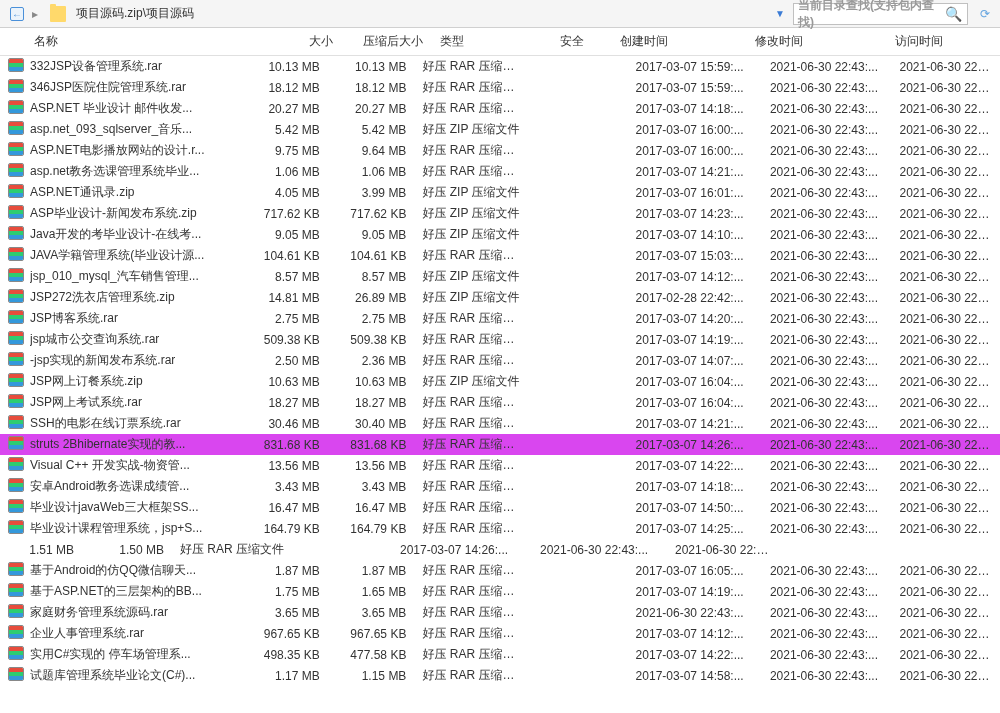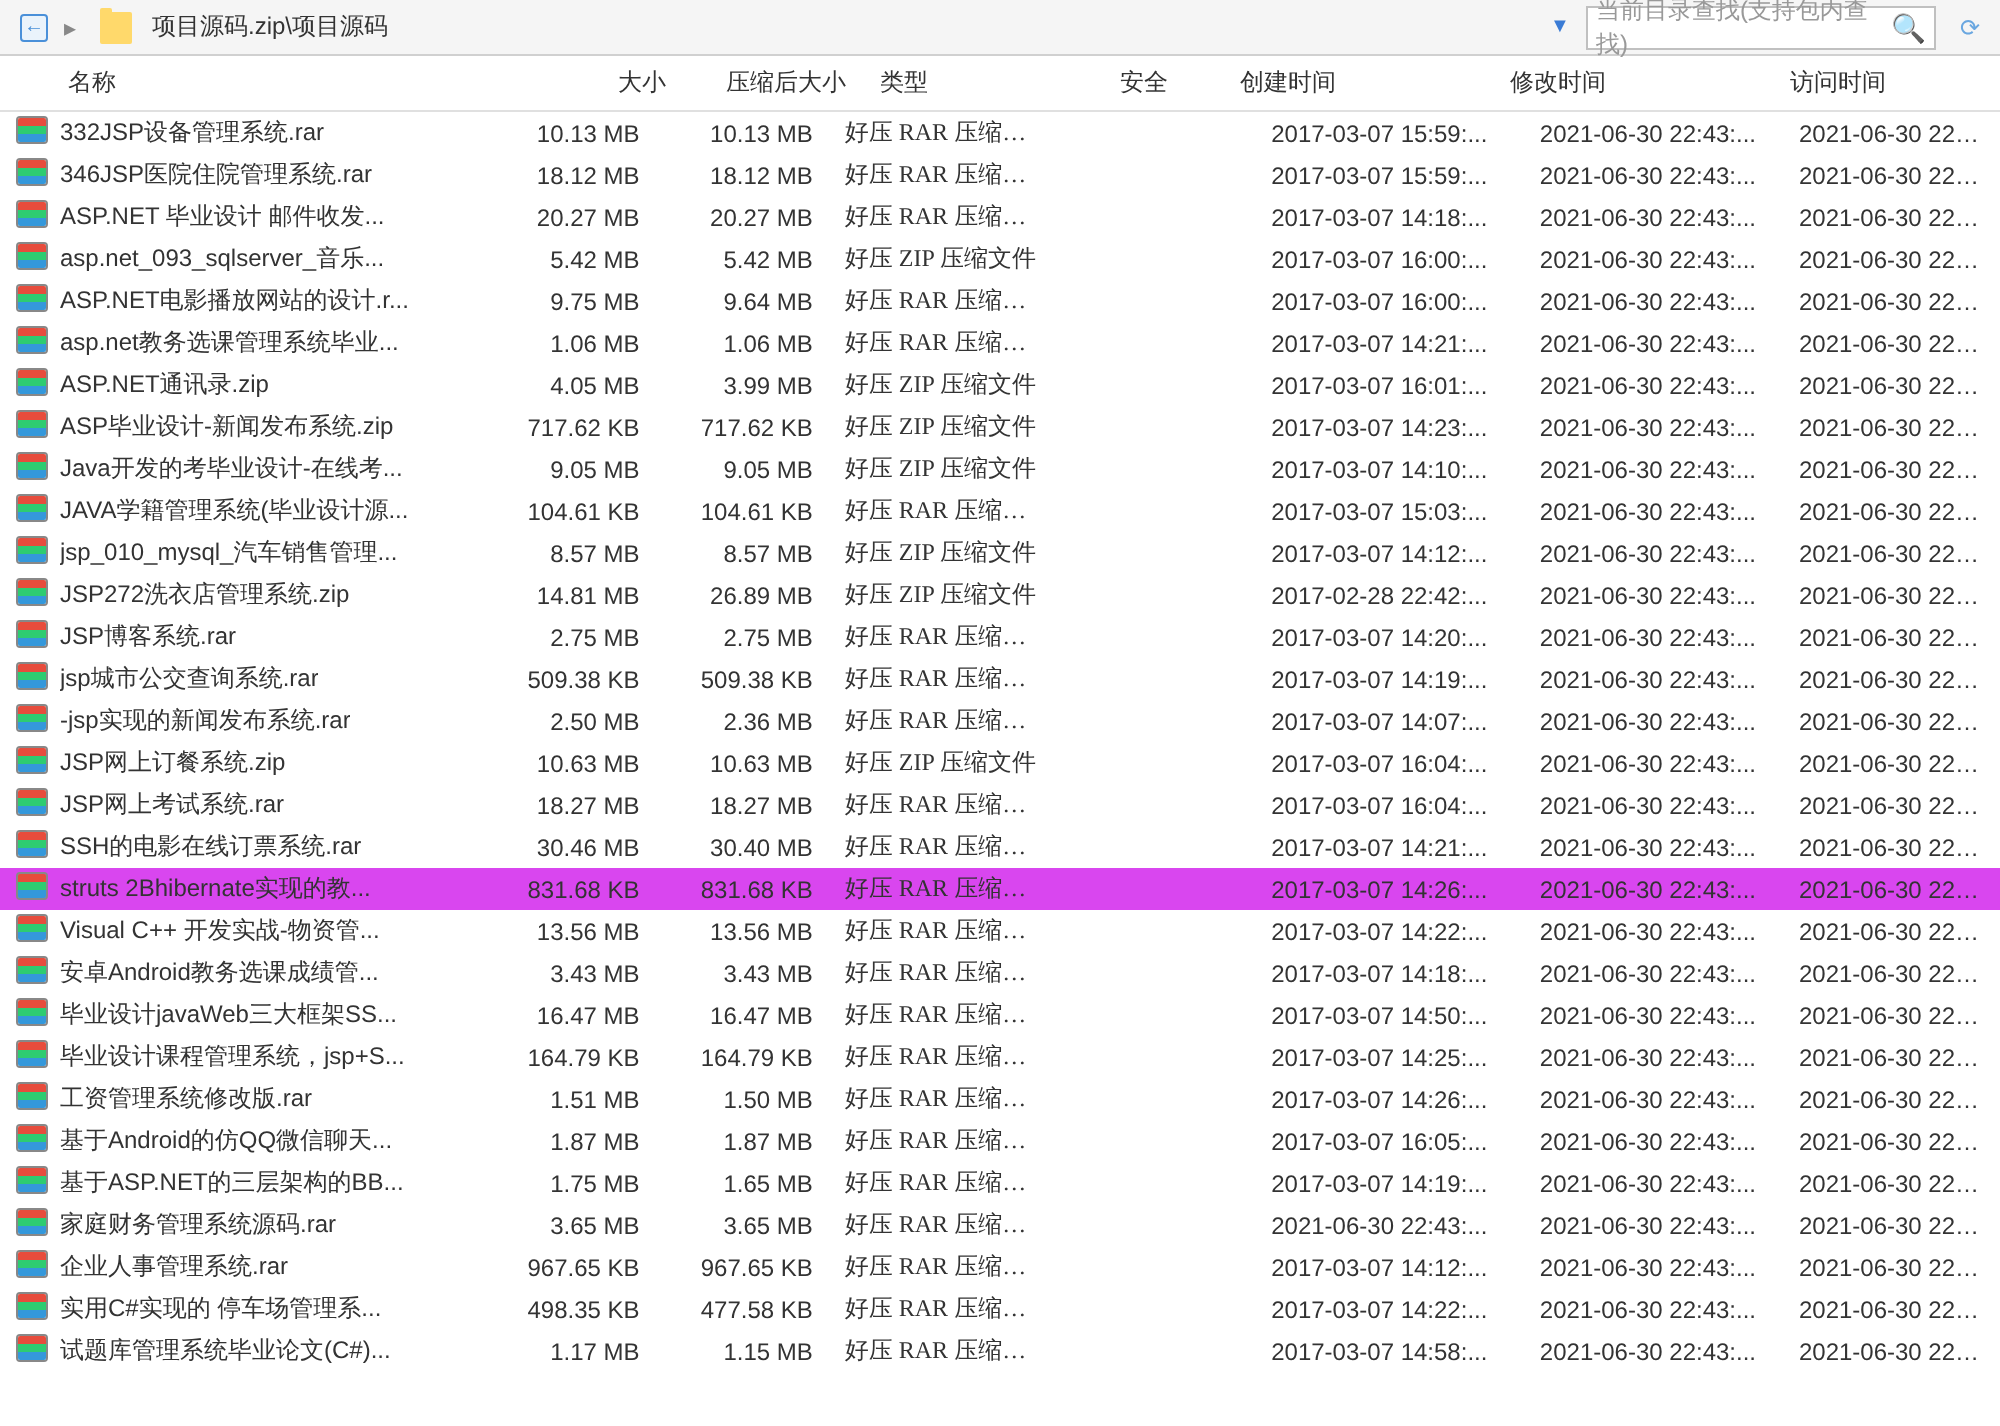--- a/index.html
+++ b/index.html
@@ -43,20 +43,21 @@
     .path-text { flex: 1; padding: 0 6px; color: #333; }
     .dropdown-arrow { color: #3a7bd5; padding: 0 8px; font-size: 10px; }
     .search-box {
       height: 22px;
       width: 175px;
       border: 1px solid #c0c0c0;
       background: #fff;
       display: flex; align-items: center;
       padding: 0 4px;
       margin-right: 6px;
+      font-weight: bold;
     }
     .search-placeholder { color: #999; flex: 1; }
     .search-icon { color: #6aa7e0; font-size: 14px; }
     .columns-icon { color: #6aa7e0; padding: 0 6px; }
 
     .header-row {
       height: 28px;
       display: flex;
       align-items: flex-end;
       border-bottom: 1px solid #e0e0e0;
@@ -90,21 +91,21 @@
     }
     .file-cell {
       padding: 0 8px;
       white-space: nowrap;
       overflow: hidden;
       text-overflow: ellipsis;
     }
     .cell-name { width: 260px; display: flex; align-items: flex-start; }
     .cell-size { width: 82px; text-align: right; }
     .cell-csize { width: 90px; text-align: right; }
-    .cell-type { width: 120px; font-family: Liberation Serif, serif; }
+    .cell-type { width: 120px; }
     .cell-safe { width: 60px; }
     .cell-mod { width: 140px; margin-left: 40px; }
     .cell-create { width: 135px; }
     .cell-access { width: 113px; }
 
     .archive-icon {
       width: 16px; height: 14px;
       margin-right: 6px;
       flex-shrink: 0;
       display: inline-flex;
@@ -544,28 +545,20 @@
       </div>
       <div class="file-cell cell-size">164.79 KB</div>
       <div class="file-cell cell-csize">164.79 KB</div>
       <div class="file-cell cell-type">好压 RAR 压缩文件</div>
       <div class="file-cell cell-safe"></div>
       <div class="file-cell cell-mod">2017-03-07 14:25:...</div>
       <div class="file-cell cell-create">2021-06-30 22:43:...</div>
       <div class="file-cell cell-access">2021-06-30 22:43:.</div>
     </div>
     <div class="file-row">
-      <div class="file-cell cell-name">
-        <span class="archive-icon">
-          <span class="ai-r"></span>
-          <span class="ai-g"></span>
-          <span class="ai-b"></span>
-        </span>
-        <span class="filename-text">工资管理系统修改版.rar</span>
-      </div>
       <div class="file-cell cell-size">1.51 MB</div>
       <div class="file-cell cell-csize">1.50 MB</div>
       <div class="file-cell cell-type">好压 RAR 压缩文件</div>
       <div class="file-cell cell-safe"></div>
       <div class="file-cell cell-mod">2017-03-07 14:26:...</div>
       <div class="file-cell cell-create">2021-06-30 22:43:...</div>
       <div class="file-cell cell-access">2021-06-30 22:43:.</div>
     </div>
     <div class="file-row">
       <div class="file-cell cell-name">

